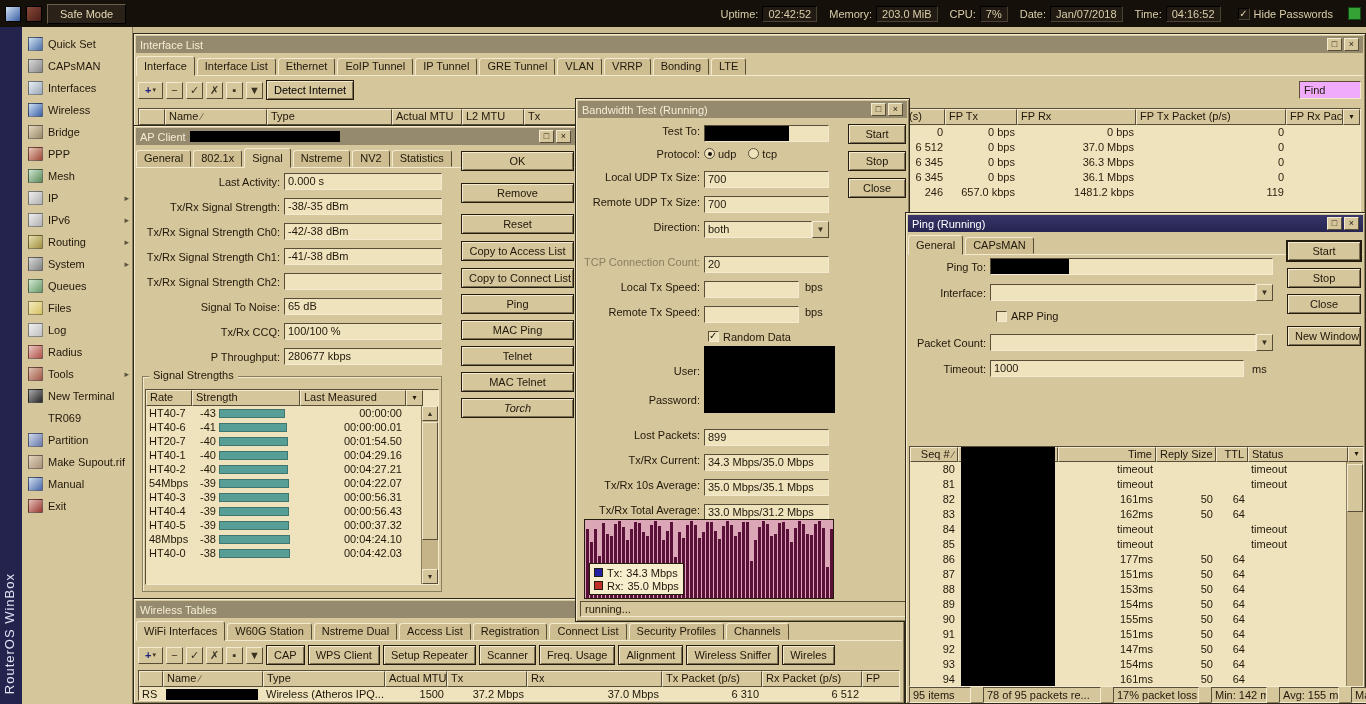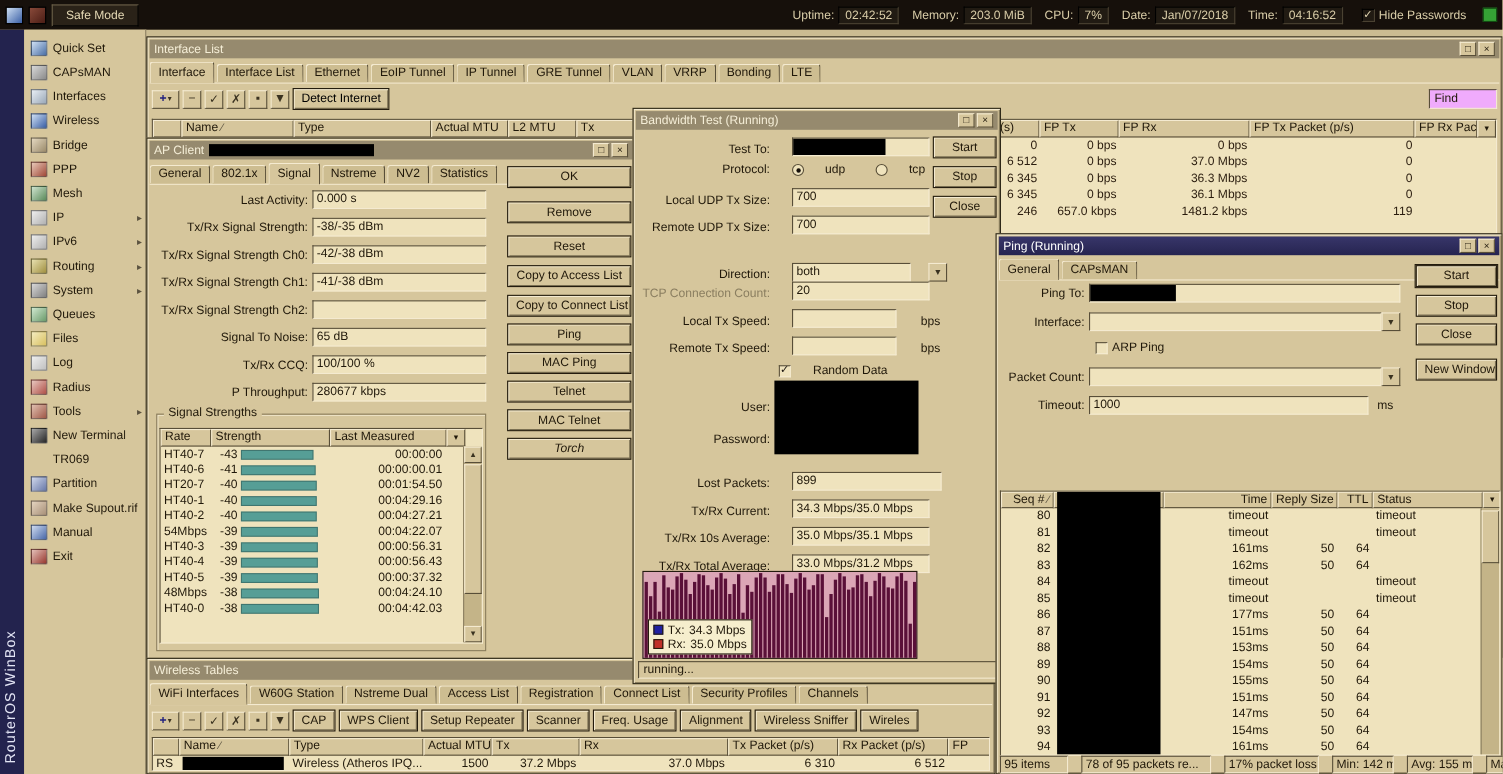--- a/index.html
+++ b/index.html
@@ -73,21 +73,21 @@
 .ar-str{width:108px;display:flex;align-items:center}
 .ar-num{width:24px;text-align:right;font-style:normal}
 .ar-bar{height:9px;margin-left:3px;display:inline-block;border:1px solid rgba(0,0,0,.25)}
 .ar-last{width:106px;text-align:right;padding-right:4px}
 .sbar{position:absolute;right:0;top:16px;bottom:0;width:17px;background:#c4b488;border-left:1px solid #8a7e60}
 .sbtn{position:absolute;left:0;width:16px;height:15px;background:#d6c69c;border:1px solid;border-color:#f4ead0 #584e38 #584e38 #f4ead0;font-size:7px;text-align:center;line-height:13px;color:#3a3220}
 .sthumb{position:absolute;left:0;width:16px;background:#d6c69c;border:1px solid;border-color:#f4ead0 #584e38 #584e38 #f4ead0}
 #ap-btns{position:absolute;left:327px;top:0;width:113px;height:475px}
 .apb{position:absolute;left:0;width:113px}
 
-.bt-row{position:absolute;left:4px;display:flex;align-items:flex-end;gap:16px}
+.bt-row{position:absolute;left:4px;display:flex;align-items:flex-start;gap:0}
 .bt-label{width:124px;text-align:right;padding-right:4px;white-space:nowrap;flex:0 0 auto}
 #bt-btns .btb{position:absolute;left:272px;width:58px}
 .radio{width:11px;height:11px;border-radius:50%;background:#efe3bd;border:1px solid #584e38;display:inline-block;position:relative;margin:0 3px 0 0}
 .radio.sel::after{content:"";position:absolute;left:3px;top:3px;width:4px;height:4px;border-radius:50%;background:#16100b}
 .cb{width:11px;height:11px;background:#efe3bd;border:1px solid;border-color:#584e38 #f4ead0 #f4ead0 #584e38;display:inline-block;position:relative;margin-right:4px;flex:0 0 auto}
 .cb.checked::after{content:"\2713";position:absolute;left:0;top:-2px;font-size:10px;color:#16100b}
 .bt-chart{position:absolute;left:8px;top:420px;width:250px;height:80px;border:1px solid #241c0e}
 #bt-bars{position:absolute;left:0;top:0;right:0;bottom:0;display:flex;align-items:flex-end;gap:1px;padding:0 1px}
 .bt-bar{width:3px;flex:0 0 auto}
 #bt-legend{position:absolute;left:4px;bottom:3px;background:#f6eecd;border:1px solid #241c0e;padding:2px 4px;z-index:2}
@@ -582,21 +582,21 @@
   <div class="bt-row" style="top:72px">
     <label class="bt-label">Local UDP Tx Size:</label>
     <div class="tinput" style="width:125px">700</div>
   </div>
 
   <div class="bt-row" style="top:97px">
     <label class="bt-label">Remote UDP Tx Size:</label>
     <div class="tinput" style="width:125px">700</div>
   </div>
 
-  <div class="bt-row" style="top:140px">
+  <div class="bt-row" style="top:122px">
     <label class="bt-label">Direction:</label>
     <div class="tinput" style="width:108px">both</div>
     <span class="combo-btn">▼</span>
   </div>
 
   <div class="bt-row" style="top:157px">
     <label class="bt-label disabled">TCP Connection Count:</label>
     <div class="tinput" style="width:125px">20</div>
   </div>
 
@@ -620,21 +620,21 @@
   <div class="bt-row" style="top:266px">
     <label class="bt-label">User:</label>
   </div>
   <div class="bt-row" style="top:295px">
     <label class="bt-label">Password:</label>
   </div>
   <i class="redact" style="left:128px;top:247px;width:131px;height:67px"></i>
 
   <div class="bt-row" style="top:330px">
     <label class="bt-label">Lost Packets:</label>
-    <div class="tinput" style="width:136px">899</div>
+    <div class="tinput" style="width:125px">899</div>
   </div>
   <div class="bt-row" style="top:355px">
     <label class="bt-label">Tx/Rx Current:</label>
     <div class="tinput" style="width:125px">34.3 Mbps/35.0 Mbps</div>
   </div>
   <div class="bt-row" style="top:380px">
     <label class="bt-label">Tx/Rx 10s Average:</label>
     <div class="tinput" style="width:125px">35.0 Mbps/35.1 Mbps</div>
   </div>
   <div class="bt-row" style="top:405px">

